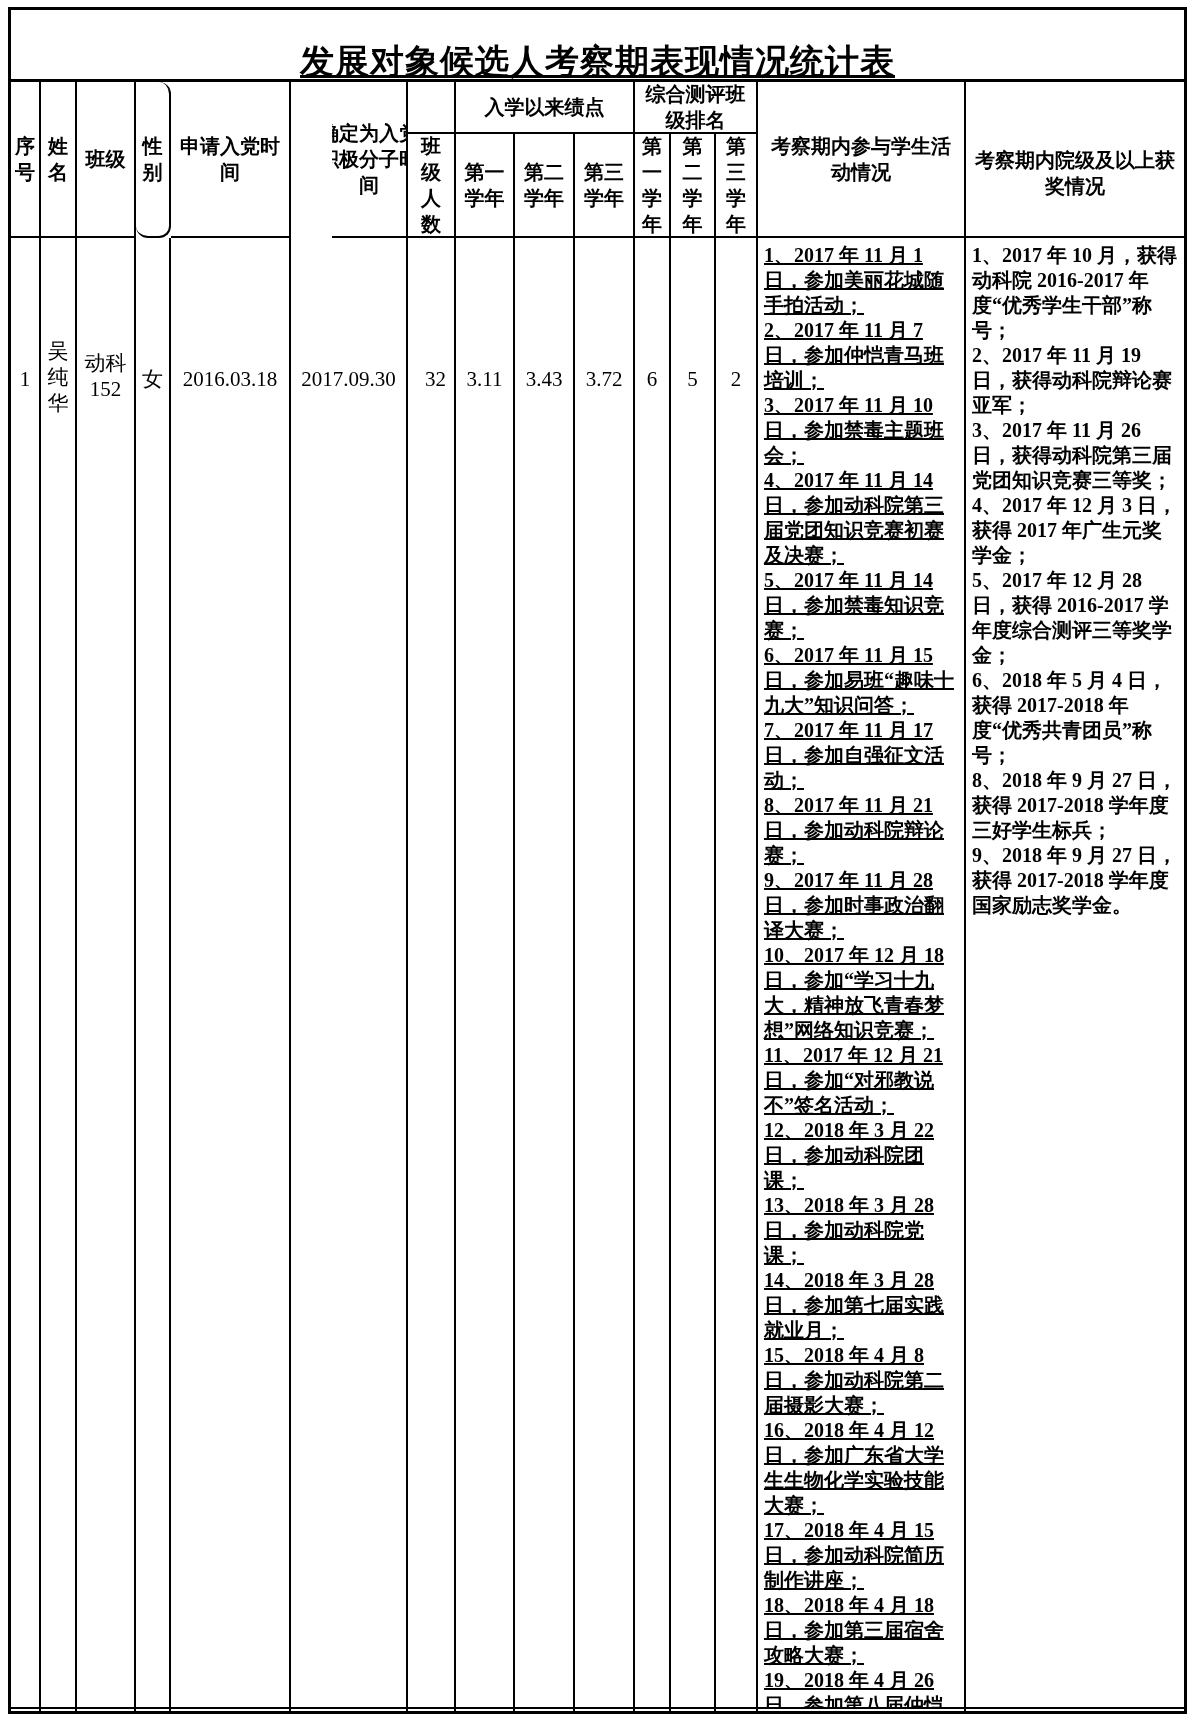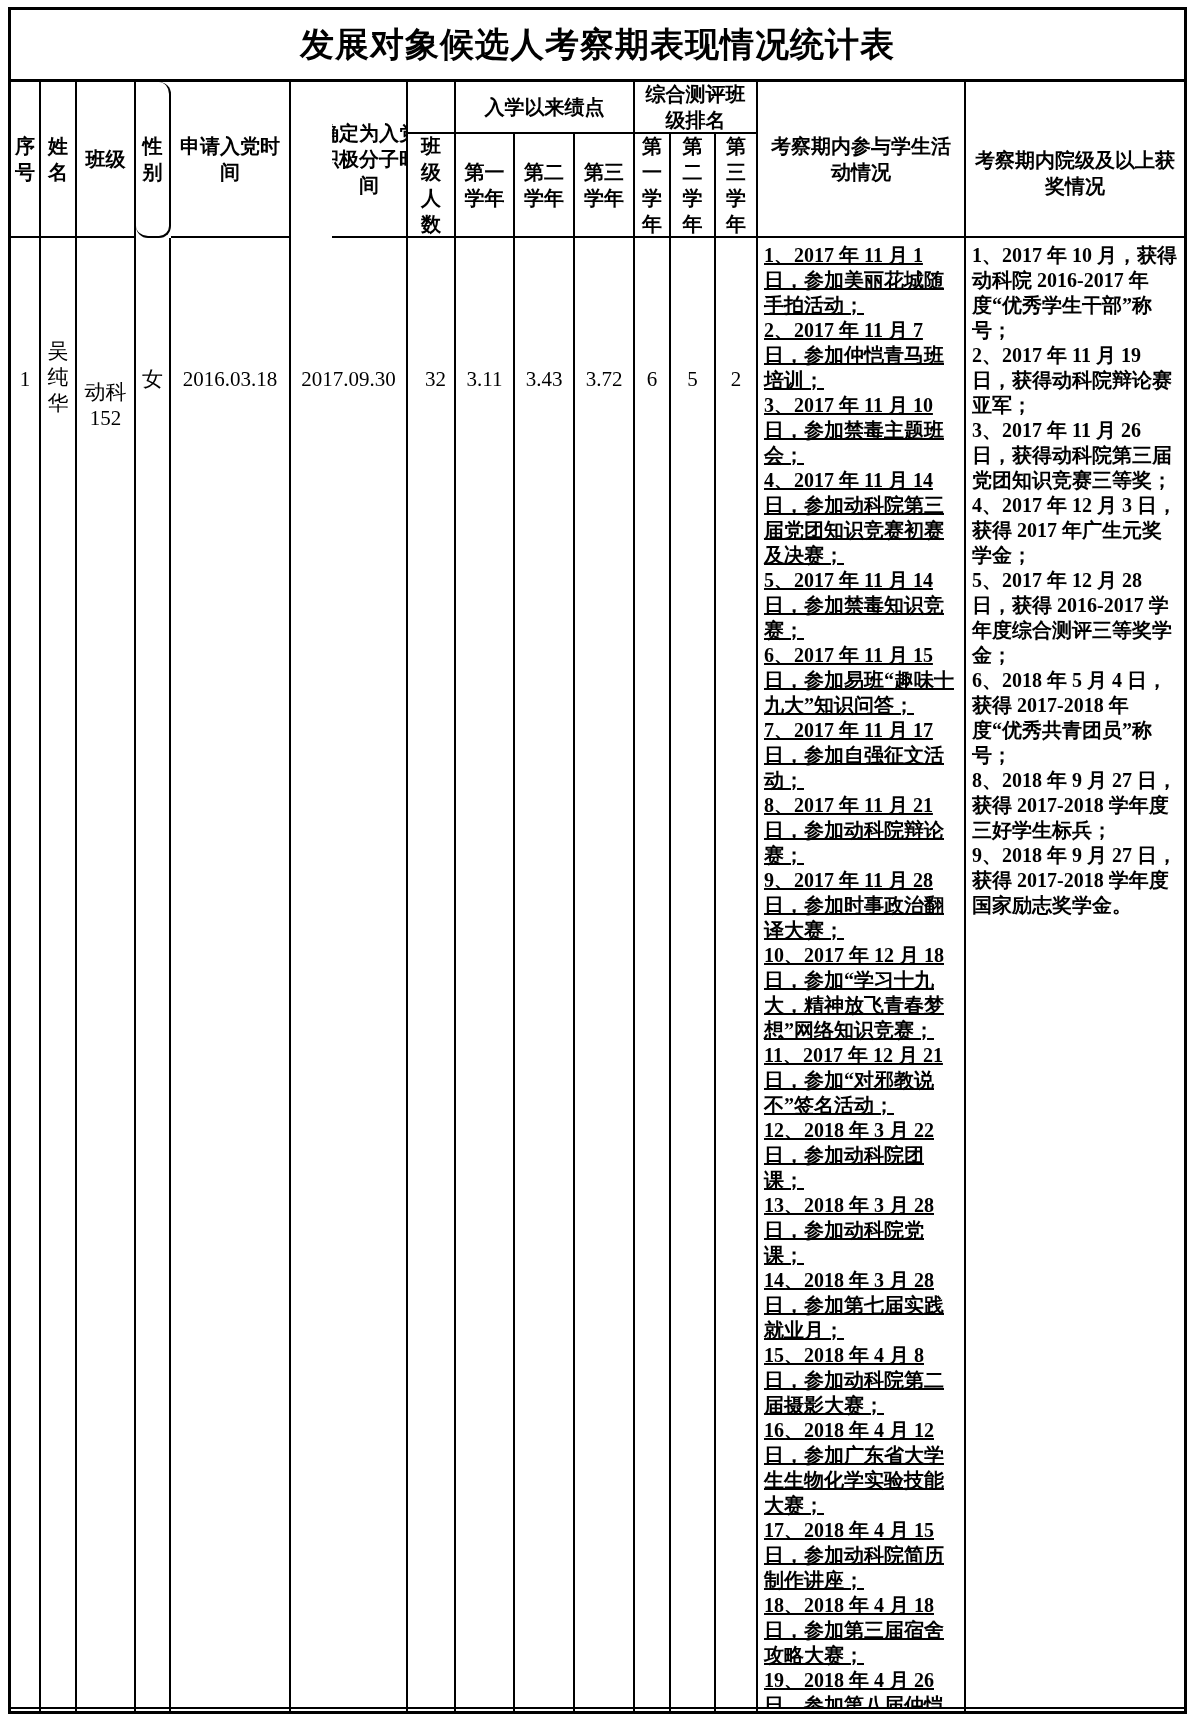--- a/index.html
+++ b/index.html
@@ -1,20 +1,20 @@
 <!DOCTYPE html>
 <html><head>
 <meta charset="utf-8">
 <style>
   html,body{margin:0;padding:0;background:#ffffff;}
   .page{position:relative;width:1197px;height:1714px;background:#fff;overflow:hidden;
         font-family:"Liberation Serif","DejaVu Serif",serif;color:#000;}
   .title-box{position:absolute;left:8px;top:7px;width:1179px;height:72px;
         border:3px solid #000;border-bottom:none;box-sizing:border-box;
-        display:flex;align-items:center;justify-content:center;}
+        display:flex;align-items:flex-end;justify-content:center;text-decoration:underline;}
   .title-text{font-size:34px;font-weight:bold;letter-spacing:1px;line-height:1;}
   .grid{position:absolute;left:8px;top:79px;width:1179px;height:1635px;box-sizing:border-box;
         border:3px solid #000;display:grid;
         grid-template-columns:30px 36px 59px 35px 120px 117px 48px 59px 60px 60px 36px 45px 42px 208px 1fr;
         grid-template-rows:52px 104px 1471px auto;}
   .cell{border-right:2px solid #000;border-bottom:2px solid #000;box-sizing:border-box;
         display:flex;flex-direction:column;align-items:center;justify-content:center;
         text-align:center;font-size:20px;line-height:26px;font-weight:bold;overflow:hidden;}
   .no-r{border-right:none;}
   .no-b{border-bottom:none;}
@@ -22,21 +22,21 @@
   .w2{display:inline-block;width:46px;}
   .w5{display:inline-block;width:104px;}
   .wrap-act{display:inline-block;width:184px;}
   .wrap-awd{display:inline-block;width:206px;margin-top:27px;}
   .val{justify-content:flex-start;font-family:"Liberation Serif","DejaVu Serif",serif;
         font-weight:normal;font-size:21px;line-height:26px;}
   .pt-std{padding-top:128px;}
   .pt-name{padding-top:100px;}
   .pt-class{padding-top:112px;}
   .val .vstack{width:24px;}
-  .val .w2{width:48px;margin-top:29px;}
+  .val .w2{width:48px;}
   .content{justify-content:flex-start;align-items:flex-start;text-align:left;
         font-size:20px;line-height:25px;font-weight:bold;padding:5px 6px;}
   .content .list-item{display:block;}
 </style>
 </head>
 <body>
 
 <div class="page">
 
   <div class="title-box">

